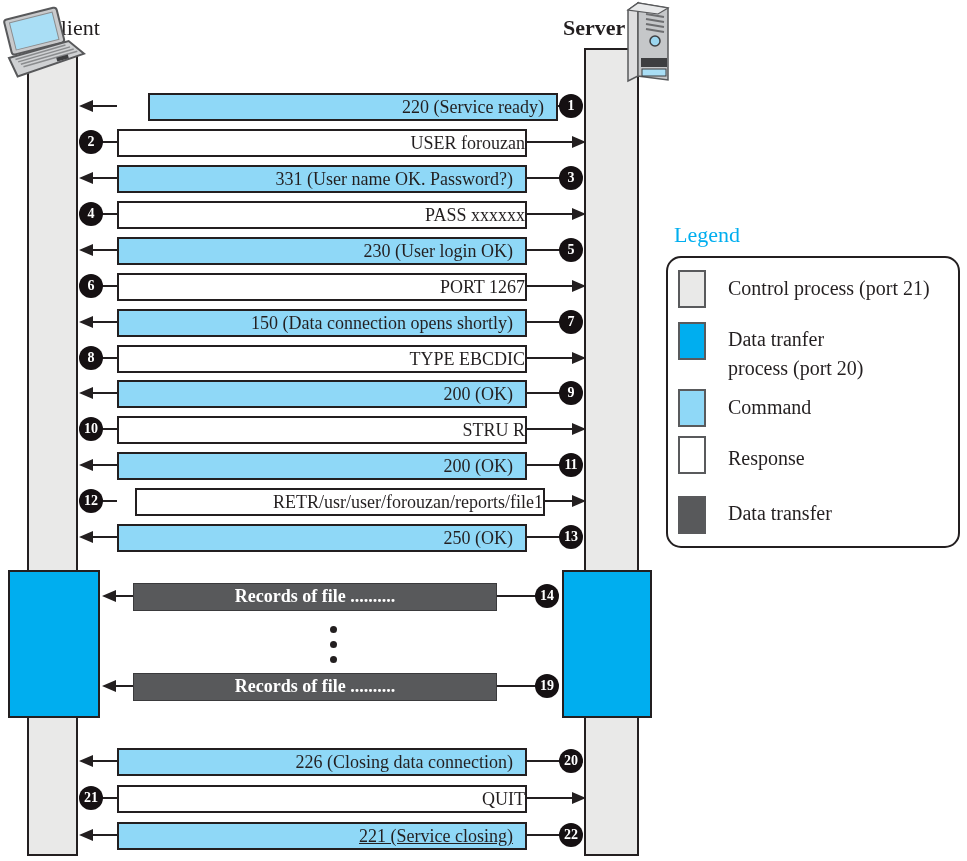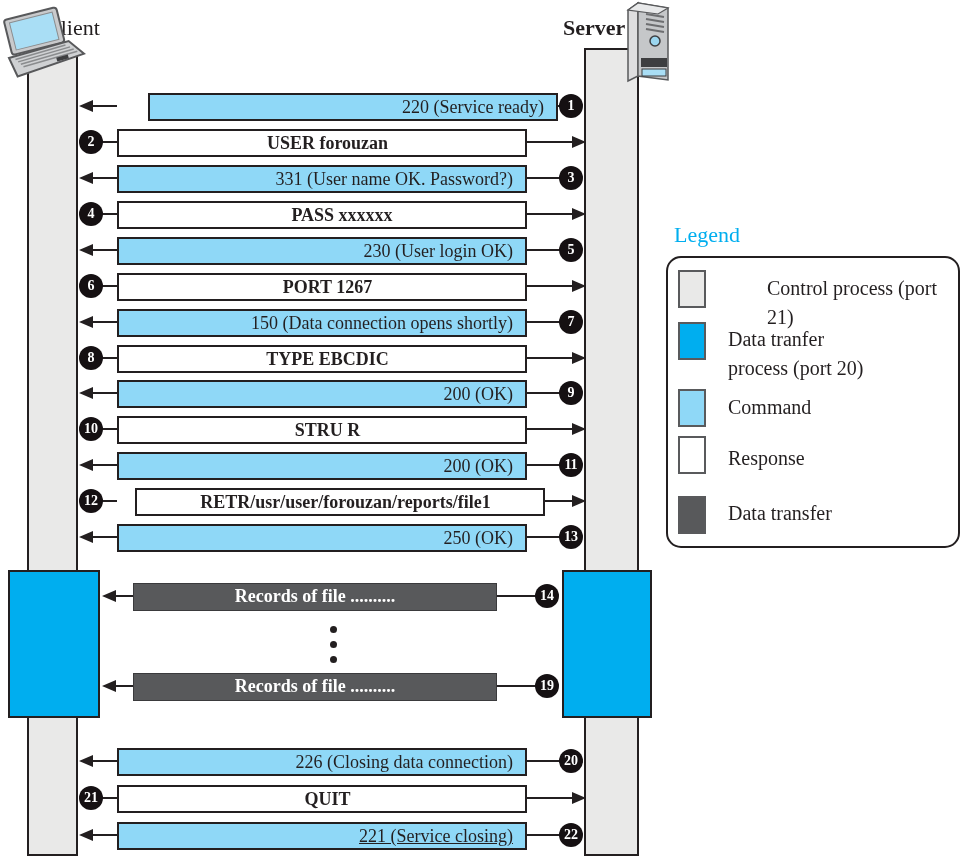--- a/index.html
+++ b/index.html
@@ -10,21 +10,21 @@
   #server-label{left:563px;top:15px;font-weight:bold;}
   .bar{position:absolute;top:48px;height:808px;background:#e9e9e8;border:2px solid #231f20;box-sizing:border-box;}
   #client-bar{left:27px;width:51px;}
   #server-bar{left:584px;width:55px;}
   .dtp{position:absolute;top:570px;height:148px;background:#00aeef;border:2px solid #231f20;box-sizing:border-box;z-index:4;}
   #dtp-left{left:8px;width:92px;}
   #dtp-right{left:562px;width:90px;}
   .msg-box{position:absolute;height:28px;box-sizing:border-box;border:2px solid #231f20;
            font-size:18px;line-height:24px;z-index:5;white-space:nowrap;}
   .msg-box.response{background:#8fd8f7;text-align:right;padding-right:12px;}
-  .msg-box.command{background:#ffffff;text-align:center;padding-left:11px;font-weight:bold;}
+  .msg-box.command{background:#ffffff;text-align:right;padding-left:11px;}
   .msg-box.data{background:#58595b;color:#ffffff;text-align:center;font-weight:bold;border:1px solid #3a3a3c;}
   .hline{position:absolute;height:2px;background:#231f20;z-index:3;}
   .arrowhead-left{position:absolute;width:0;height:0;border-top:6px solid transparent;
                   border-bottom:6px solid transparent;border-right:14px solid #231f20;z-index:3;}
   .arrowhead-right{position:absolute;width:0;height:0;border-top:6px solid transparent;
                    border-bottom:6px solid transparent;border-left:14px solid #231f20;z-index:3;}
   .num-circle{position:absolute;width:24px;height:24px;border-radius:50%;background:#151012;color:#ffffff;
               font-size:14px;font-weight:bold;display:flex;align-items:center;justify-content:center;z-index:6;}
   .dotcol{position:absolute;left:330px;z-index:6;}
   .dotcol .dot{width:7px;height:7px;border-radius:50%;background:#231f20;margin:8px auto;}
@@ -165,21 +165,21 @@
 
   <div class="dotcol" style="top:618px;">
     <div class="dot"></div>
       <div class="dot"></div>
       <div class="dot"></div>
   </div>
 
   <div id="legend-title">Legend</div>
   <div id="legend-box">
       <div class="legend-swatch" style="top: 12px; background: rgb(233, 233, 232);"></div>
-      <div class="legend-label" style="top: 16px; margin-left: 39px;">Control process (port 21)</div>
+      <div class="legend-label" style="top: 16px;">Control process (port 21)</div>
       <div class="legend-swatch" style="top: 64px; background: rgb(0, 174, 239);"></div>
       <div class="legend-label" style="top: 67px;">Data tranfer
 process (port 20)</div>
       <div class="legend-swatch" style="top: 131px; background: rgb(143, 216, 247);"></div>
       <div class="legend-label" style="top: 135px;">Command</div>
       <div class="legend-swatch" style="top: 178px; background: rgb(255, 255, 255);"></div>
       <div class="legend-label" style="top: 186px;">Response</div>
       <div class="legend-swatch" style="top: 238px; background: rgb(88, 89, 91);"></div>
       <div class="legend-label" style="top: 241px;">Data transfer</div>
     </div>

